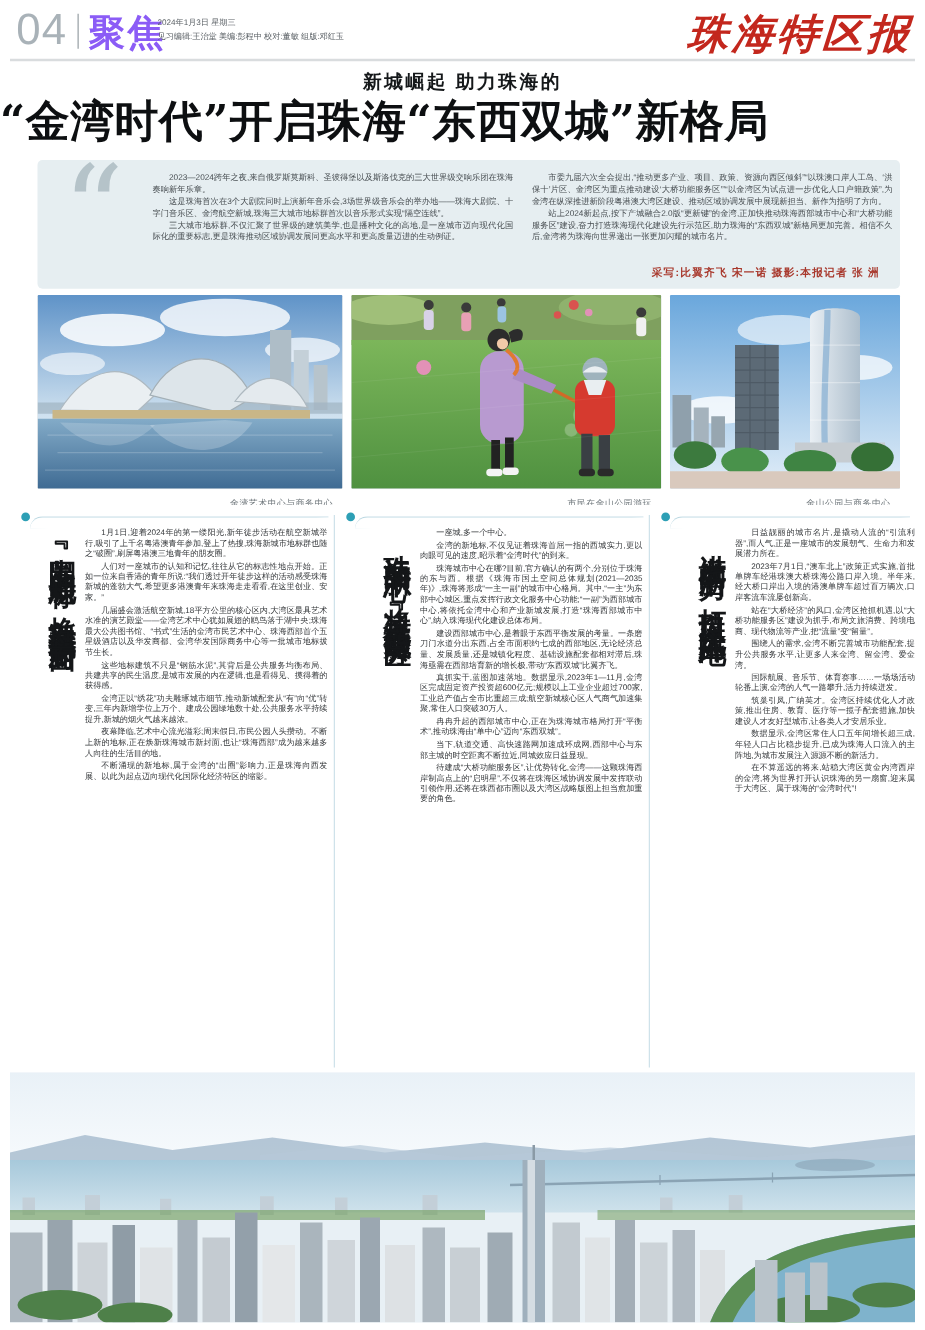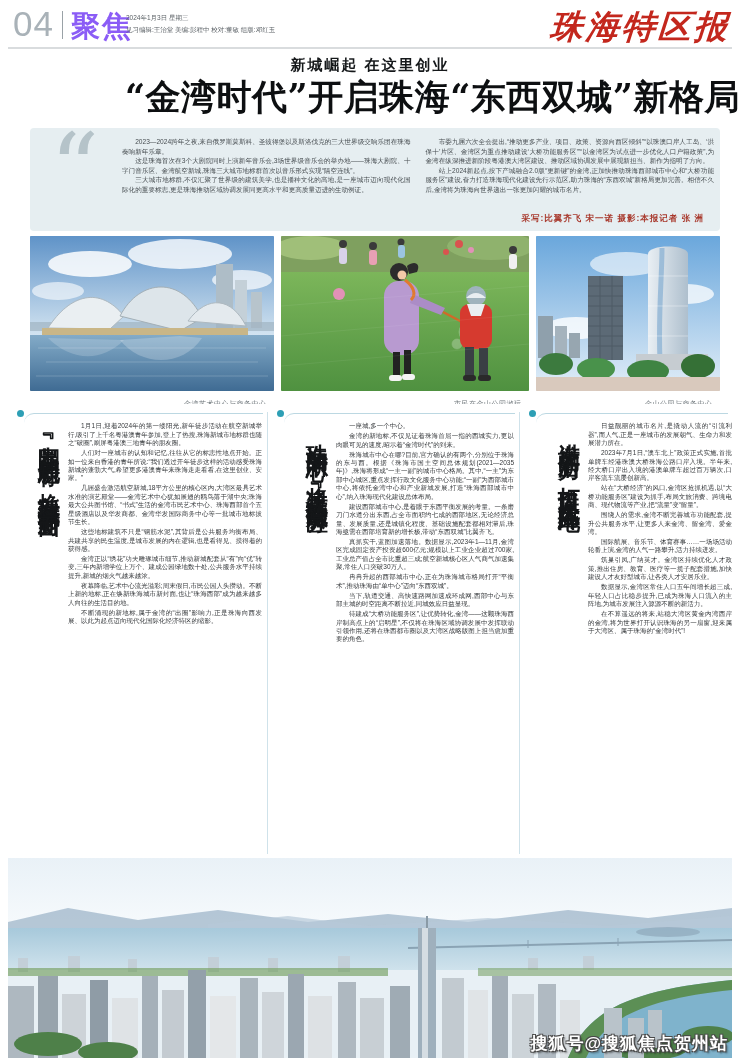--- a/index.html
+++ b/index.html
@@ -16,21 +16,21 @@
   .head-pipe { position:absolute; left:62px; top:11px; width:1px; height:28px; background:#9aa2a7; }
   .section-name { position:absolute; left:71px; top:7px; font-size:29px; font-weight:800; color:#8b5cf6; letter-spacing:2px; font-family:"Liberation Sans",sans-serif; }
   .head-meta { position:absolute; left:126px; top:12px; width:250px; height:26px; overflow:hidden; }
   .head-meta .shrink { width:200%; transform:scale(.5); transform-origin:0 0; }
   .head-meta .shrink div { font-size:13px; line-height:1.8; color:#5a6065; white-space:nowrap; }
   .masthead { position:absolute; right:10px; top:5px; font-size:33px; font-weight:900; font-style:italic;
               color:#c3271d; font-family:"DejaVu Serif", serif; letter-spacing:3px; transform:skewX(-4deg); }
 
   
   .kicker { position:absolute; top:56px; left:0; width:740px; text-align:center; font-size:15px; font-weight:800; color:#15181a; letter-spacing:2px; }
-  .main-title { position:absolute; top:74px; left:0; width:740px; text-align:right; font-size:35px; font-weight:900;
+  .main-title { position:absolute; top:74px; left:0; width:740px; text-align:left; font-size:35px; font-weight:900;
                 color:#0d0f11; font-family:"DejaVu Serif", serif; letter-spacing:0.5px; white-space:nowrap; }
 
   
   .introbox { position:absolute; top:128px; left:30px; width:690px; height:103px; background:#e6eef1; border-radius:4px; }
   .quote-glyph { position:absolute; left:20px; top:40px; font-size:96px; line-height:0; color:#b5c3c9; font-family:"DejaVu Serif", serif; }
   .intro-cols { position:absolute; left:92px; top:9px; width:592px; height:80px; overflow:hidden; }
   .intro-cols .shrink { width:200%; transform:scale(.5); transform-origin:0 0; column-count:2; column-gap:30px; }
   .intro-cols p { margin:0; text-indent:2em; font-size:13.2px; line-height:1.44; color:#474d51; text-align:justify; }
   .byline { position:absolute; right:16px; bottom:6px; font-size:8.5px; font-weight:700; color:#a8382c; letter-spacing:1px; }
 
@@ -71,21 +71,21 @@
   <div class="head-meta">
     <div class="shrink">
       <div>2024年1月3日  星期三</div>
       <div>见习编辑:王治堂  美编:彭程中  校对:董敏  组版:邓红玉</div>
     </div>
   </div>
   <div class="masthead">珠海特区报</div>
   <div class="rule"></div>
 </div>
 
-<div class="kicker">新城崛起  在这里创业</div>
+<div class="kicker">新城崛起  助力珠海的</div>
 <div class="main-title">“金湾时代”开启珠海“东西双城”新格局</div>
 
 <div class="introbox">
   <div class="quote-glyph">“</div>
   <div class="intro-cols">
     <div class="shrink">
         <p>2023—2024跨年之夜,来自俄罗斯莫斯科、圣彼得堡以及斯洛伐克的三大世界级交响乐团在珠海奏响新年乐章。</p>
         <p>这是珠海首次在3个大剧院同时上演新年音乐会,3场世界级音乐会的举办地——珠海大剧院、十字门音乐区、金湾航空新城,珠海三大城市地标群首次以音乐形式实现“隔空连线”。</p>
         <p>三大城市地标群,不仅汇聚了世界级的建筑美学,也是播种文化的高地,是一座城市迈向现代化国际化的重要标志,更是珠海推动区域协调发展同更高水平和更高质量迈进的生动例证。</p>
         <p>市委九届六次全会提出,“推动更多产业、项目、政策、资源向西区倾斜”“以珠澳口岸人工岛、‘洪保十’片区、金湾区为重点推动建设‘大桥功能服务区’”“以金湾区为试点进一步优化人口户籍政策”,为金湾在纵深推进新阶段粤港澳大湾区建设、推动区域协调发展中展现新担当、新作为指明了方向。</p>
@@ -377,14 +377,13 @@
       <ellipse cx="100" cy="194" rx="30" ry="10"></ellipse>
       <ellipse cx="640" cy="190" rx="40" ry="12"></ellipse>
       <ellipse cx="700" cy="178" rx="26" ry="10"></ellipse>
     </g>
     <g fill="#b9c3ca">
       <rect x="596" y="150" width="18" height="50"></rect>
         <rect x="620" y="160" width="16" height="40"></rect>
         <rect x="640" y="152" width="14" height="38"></rect>
     </g>
   </svg>
-  <div class="watermark">搜狐号@搜狐焦点贺州站</div>
 </div>
 
 </body></html>

